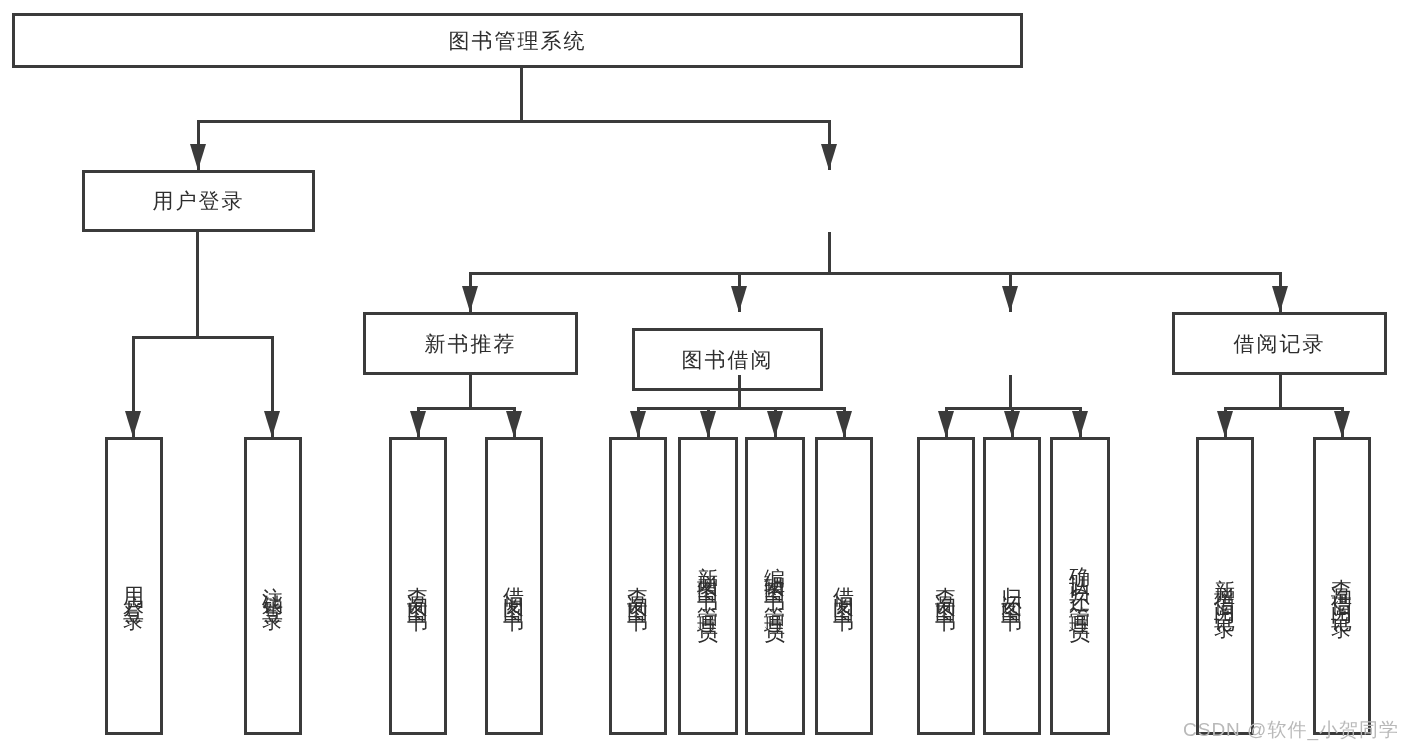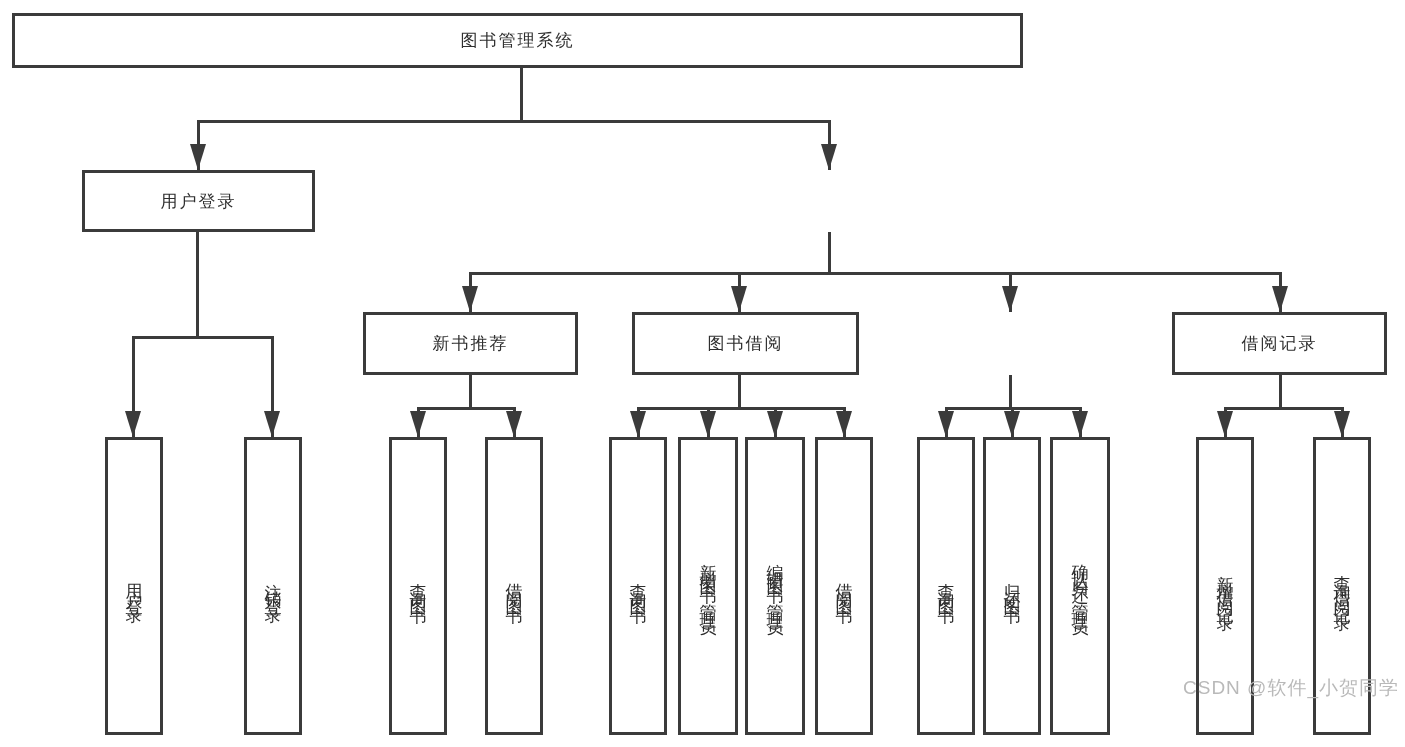--- a/index.html
+++ b/index.html
@@ -16,21 +16,21 @@
     overflow:hidden;
   }
   .box{
     position:absolute;
     box-sizing:border-box;
     border:3px solid var(--line);
     background:#fff;
     display:flex;
     align-items:center;
     justify-content:center;
-    font-size:17px;
+    font-size:21px;
     color:var(--text);
     text-align:center;
     letter-spacing:2px;
   }
   .vbox{
     writing-mode:vertical-rl;
     text-orientation:mixed;
     letter-spacing:8px;
     line-height:1;
   }
@@ -42,39 +42,39 @@
   .vline{width:3px;}
   .arrow{
     position:absolute;
     width:0;height:0;
     border-left:8px solid transparent;
     border-right:8px solid transparent;
     border-top:26px solid var(--line);
   }
   .watermark{
     position:absolute;
-    left:1183px;top:675px;
+    left:1183px;top:717px;
     font-size:19px;
     color:var(--wm);
     letter-spacing:1px;
     white-space:nowrap;
     z-index:5;
   }
 </style>
 </head>
 <body>
 
 <div class="canvas">
 
   <div class="box" style="left:12px;top:13px;width:1011px;height:55px">图书管理系统</div>
 
   <div class="box" style="left:82px;top:170px;width:233px;height:62px">用户登录</div>
 
   <div class="box" style="left:363px;top:312px;width:215px;height:63px">新书推荐</div>
-  <div class="box" style="left:632px;top:312px;width:227px;height:63px">图书借阅</div>
+  <div class="box" style="left:632px;top:328px;width:191px;height:63px">图书借阅</div>
   <div class="box" style="left:1172px;top:312px;width:215px;height:63px">借阅记录</div>
 
   <div class="box vbox" style="left:105px;top:437px;width:58px;height:298px">用户登录</div>
   <div class="box vbox" style="left:244px;top:437px;width:58px;height:298px">注销登录</div>
 
   <div class="box vbox" style="left:389px;top:437px;width:58px;height:298px">查询图书</div>
   <div class="box vbox" style="left:485px;top:437px;width:58px;height:298px">借阅图书</div>
 
   <div class="box vbox" style="left:609px;top:437px;width:58px;height:298px">查询图书</div>
   <div class="box vbox" style="left:678px;top:437px;width:60px;height:298px">新增图书（管理员）</div>

